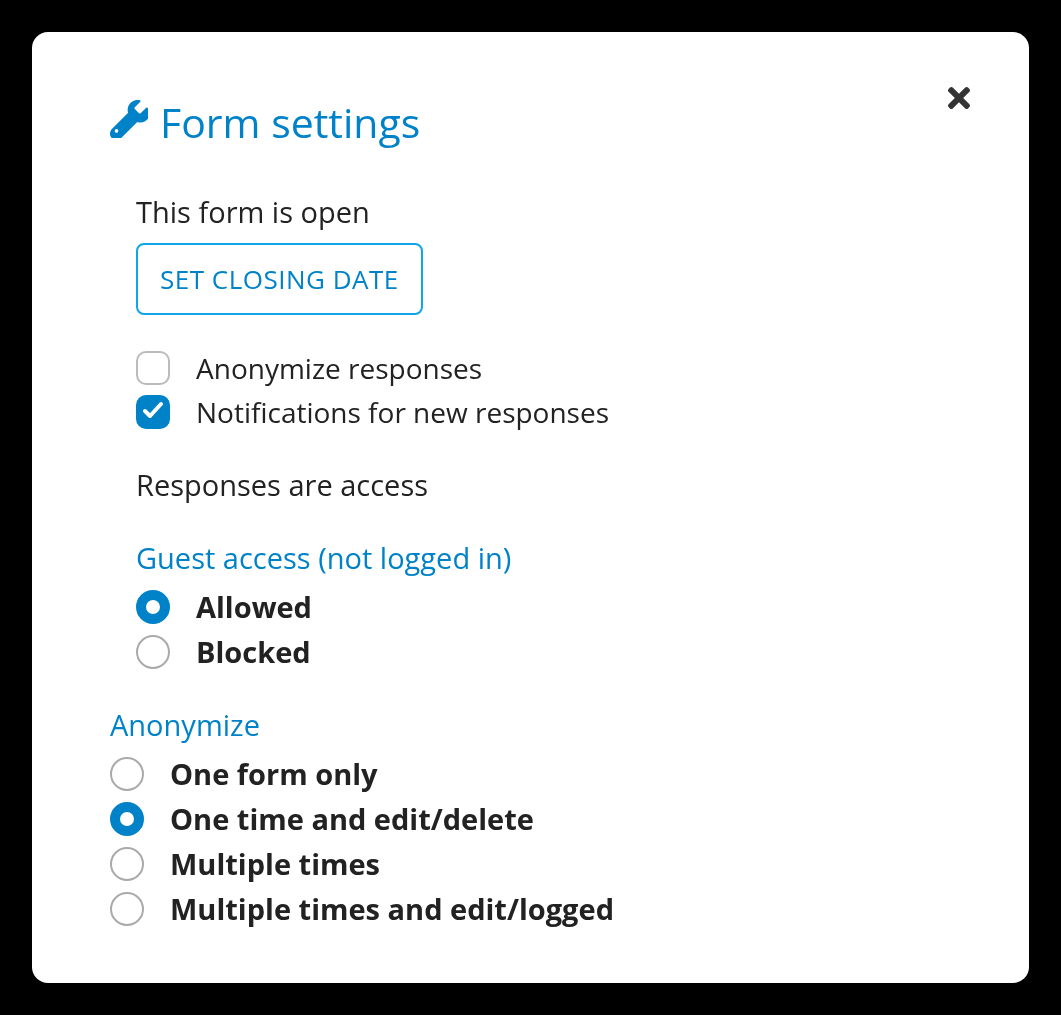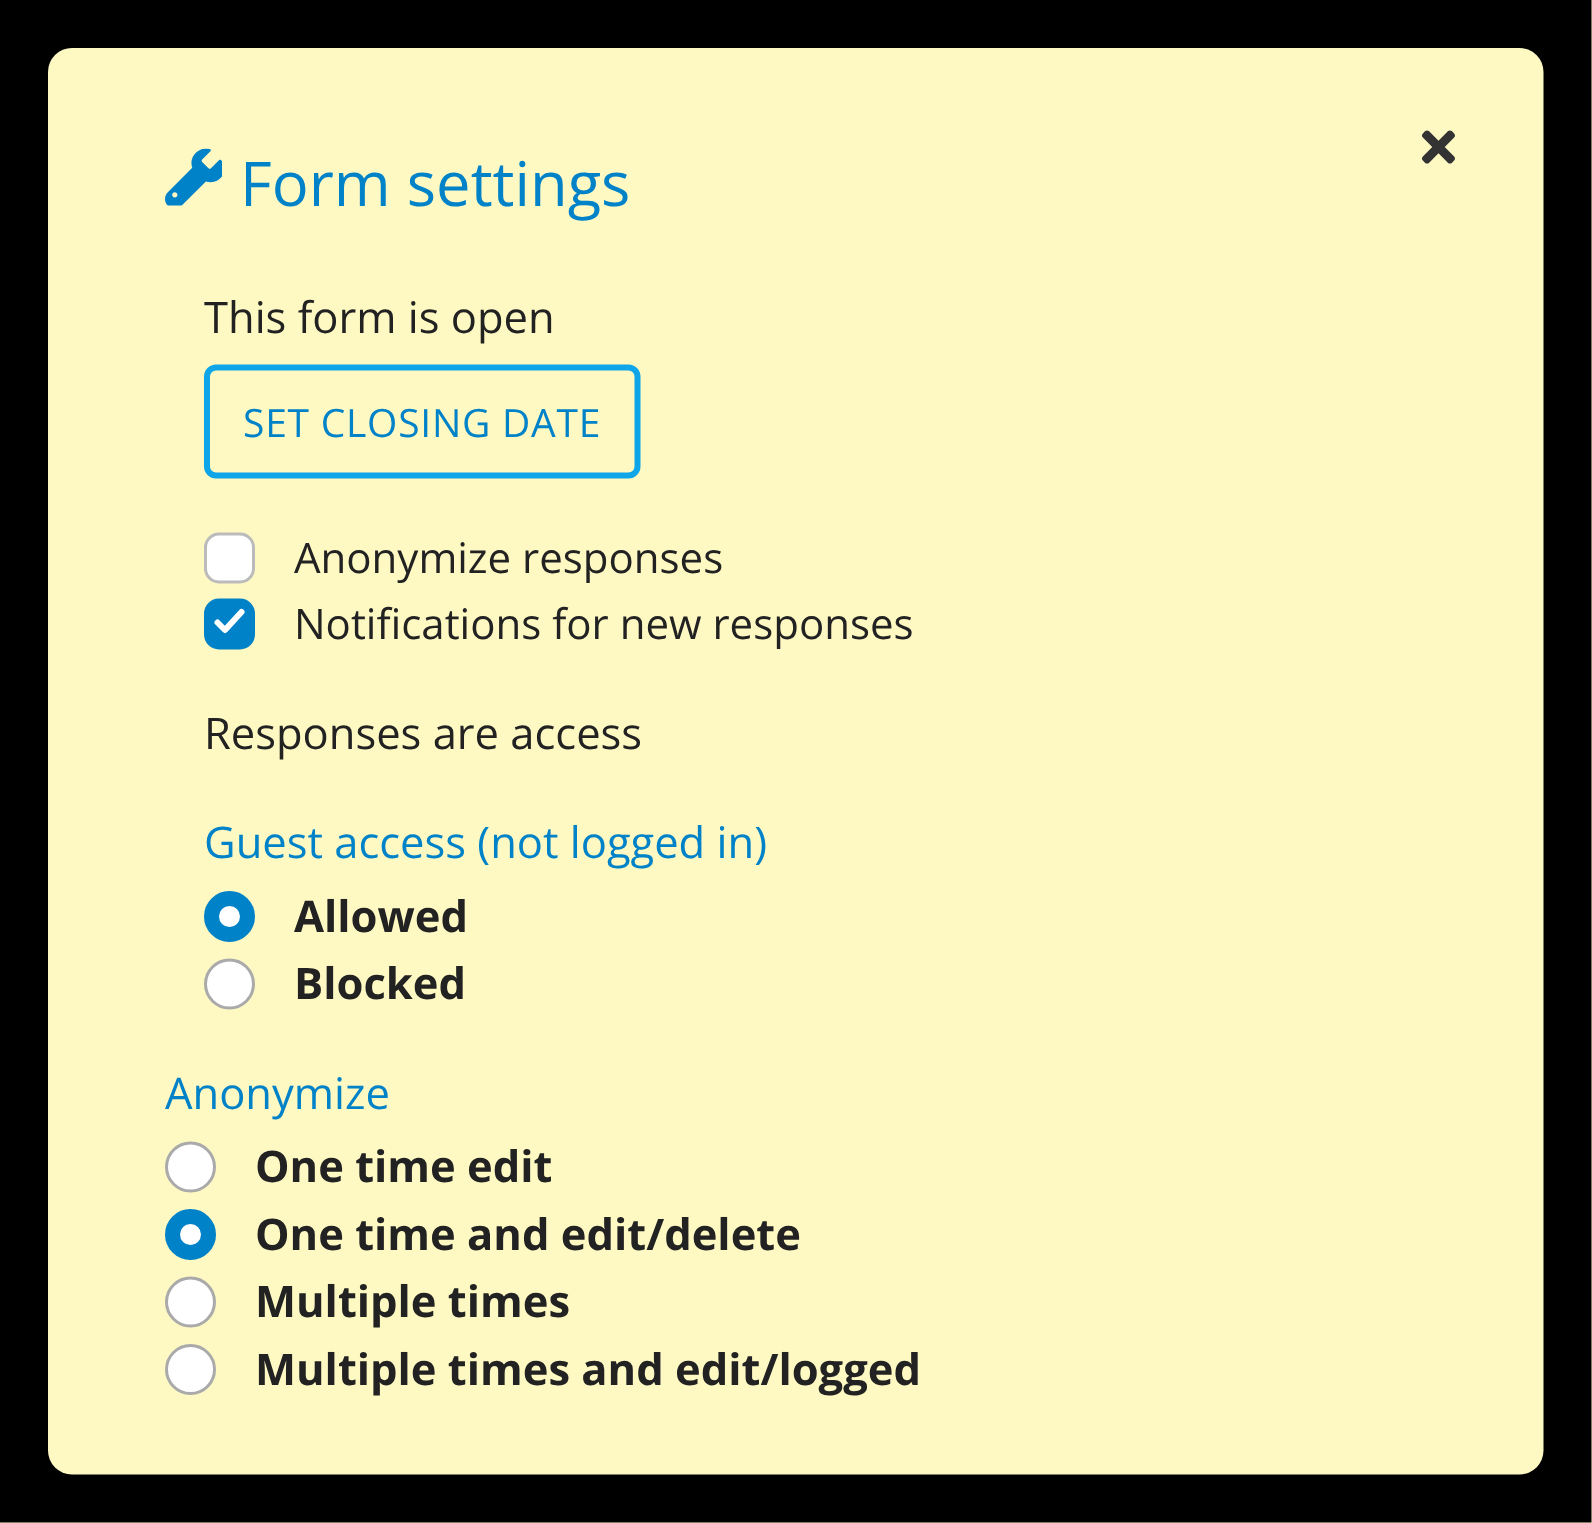--- a/index.html
+++ b/index.html
@@ -4,21 +4,21 @@
   <style>
     * { box-sizing: border-box; margin: 0; padding: 0; }
     body {
       background: #000;
       font-family: 'Open Sans', 'Segoe UI', -apple-system, sans-serif;
       width: 1061px;
       height: 1015px;
       padding: 32px;
     }
     .dialog {
-      background: #fef9c3;
+      background: #ffffff;
       border-radius: 16px;
       width: 100%;
       height: 100%;
       position: relative;
       padding: 62px 74px 60px 78px;
       box-shadow: 0 4px 20px rgba(0,0,0,0.3);
     }
     .close-btn {
       position: absolute;
       top: 50px;
@@ -36,21 +36,21 @@
       font-weight: 400;
       margin-bottom: 42px;
     }
     .dialog-title svg { width: 38px; height: 38px; }
     .status-text {
       font-size: 29px;
       color: #222;
       margin-bottom: 12px;
     }
     .outline-btn {
-      border: 4px solid #0ea5e9;
+      border: 2px solid #0ea5e9;
       background: transparent;
       color: #0082c9;
       font-size: 26px;
       font-weight: 400;
       letter-spacing: 0.5px;
       padding: 16px 22px;
       border-radius: 8px;
       cursor: pointer;
       font-family: inherit;
     }
@@ -165,21 +165,21 @@
     <div class="radio-row">
       <div class="radio"></div>
       <span class="radio-label">Blocked</span>
     </div>
   </div>
 
   <div>
     <div class="section-header">Anonymize</div>
     <div class="radio-row">
       <div class="radio"></div>
-      <span class="radio-label">One time edit</span>
+      <span class="radio-label">One form only</span>
     </div>
     <div class="radio-row">
       <div class="radio selected"></div>
       <span class="radio-label">One time and edit/delete</span>
     </div>
     <div class="radio-row">
       <div class="radio"></div>
       <span class="radio-label">Multiple times</span>
     </div>
     <div class="radio-row">

